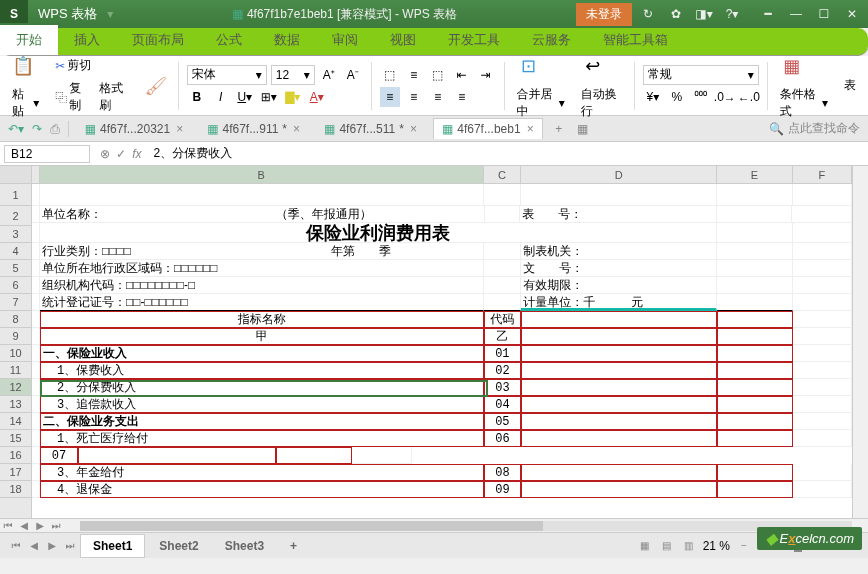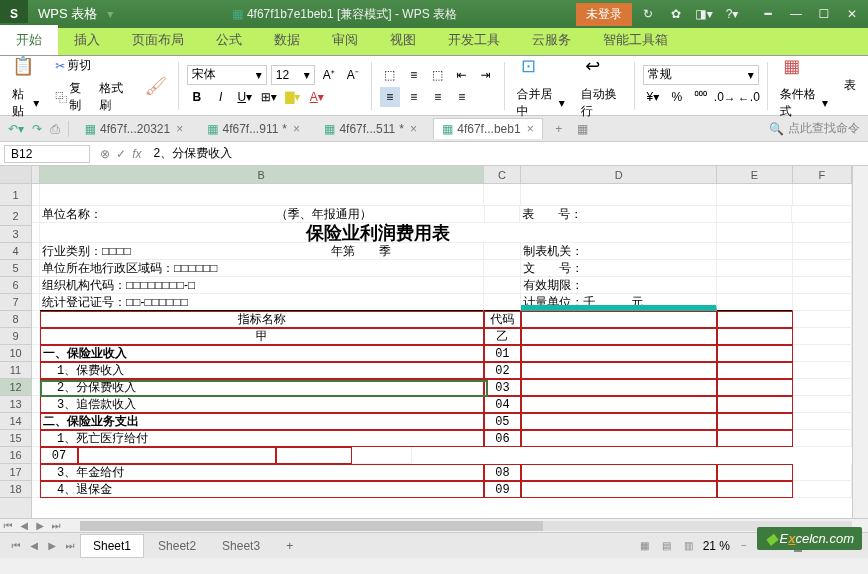--- a/index.html
+++ b/index.html
@@ -4,21 +4,21 @@
 <style>
 *{margin:0;padding:0;box-sizing:border-box;font-family:"Microsoft YaHei",SimSun,sans-serif;}
 body{width:868px;height:574px;background:#f0f0f0;overflow:hidden;position:relative;font-size:12px;}
 .titlebar{height:28px;background:linear-gradient(#4a8a4a,#3d7a3d);display:flex;align-items:center;color:#fff;}
 .logo{width:28px;height:28px;background:#2a5a2a;display:flex;align-items:center;justify-content:center;font-weight:bold;}
 .app-name{padding:0 10px;font-size:13px;}
 .title-center{flex:1;text-align:center;font-size:12px;color:#eee;}
 .title-right{display:flex;align-items:center;gap:4px;padding-right:4px;}
 .login-btn{background:#d97736;padding:3px 10px;font-size:12px;}
 .sys-btn{width:24px;height:20px;display:flex;align-items:center;justify-content:center;color:#eee;font-size:12px;}
-.tabs{height:28px;background:#bef264;display:flex;align-items:flex-end;border-bottom:1px solid #999;}
+.tabs{height:28px;background:#84cc16;display:flex;align-items:flex-end;border-bottom:1px solid #999;border-radius:10px;}
 .tab{padding:6px 16px;font-size:13px;color:#555;}
 .tab.active{background:#fff;color:#3d7a3d;border-top:2px solid #3d7a3d;}
 .ribbon{height:60px;background:#fff;display:flex;align-items:center;padding:4px 8px;gap:8px;border-bottom:1px solid #ccc;}
 .rib-grp{display:flex;flex-direction:column;gap:2px;}
 .rib-row{display:flex;align-items:center;gap:4px;}
 .rib-icon{width:32px;height:32px;display:flex;align-items:center;justify-content:center;font-size:18px;}
 .rib-btn{display:flex;align-items:center;gap:2px;padding:2px 4px;font-size:12px;}
 .rib-sep{width:1px;height:48px;background:#ddd;}
 .font-sel{border:1px solid #ccc;height:20px;padding:0 4px;font-size:12px;min-width:80px;display:flex;align-items:center;justify-content:space-between;}
 .size-sel{border:1px solid #ccc;height:20px;width:44px;padding:0 4px;font-size:12px;display:flex;align-items:center;justify-content:space-between;}
@@ -59,21 +59,21 @@
 .sub-cell{text-align:center;font-size:12px;}
 .tbl-cell{border:1px solid #b91c1c;line-height:16px;font-family:Liberation Mono, monospace;}
 .tbl-hdr{text-align:center;}
 .bold{font-weight:bold;}
 .indent1{padding-left:16px;}
 .selection{position:absolute;border:2px solid #3d7a3d;pointer-events:none;}
 .vscroll{width:16px;background:#f0f0f0;border-left:1px solid #ccc;}
 .status-bar{height:26px;background:#e8e8e8;display:flex;align-items:center;border-top:1px solid #ccc;}
 .sheet-tabs{display:flex;align-items:center;gap:2px;padding-left:8px;}
 .nav-btn{width:16px;height:16px;display:flex;align-items:center;justify-content:center;color:#888;font-size:10px;}
-.sheet-tab{padding:4px 12px;font-size:12px;background:#fff;border:1px solid #ccc;}
+.sheet-tab{padding:4px 12px;font-size:12px;background:#fff;border:1px solid #ccc;font-weight:bold;}
 .sheet-tab.inactive{background:transparent;border:none;color:#666;}
 .zoom-area{margin-left:auto;display:flex;align-items:center;gap:6px;padding-right:8px;}
 .zoom-slider{width:80px;height:4px;background:#ccc;position:relative;}
 .zoom-thumb{position:absolute;width:8px;height:12px;background:#888;top:-4px;left:36px;}
 .watermark{position:absolute;bottom:24px;right:6px;background:#3d7a3d;color:#fff;padding:2px 8px;font-size:13px;border-radius:2px;font-style:italic;display:flex;align-items:center;}
 .watermark .x{color:#e8a030;font-weight:bold;text-decoration:underline;}
 .doc-icon{color:#4a8;}
 .newtab{width:16px;text-align:center;color:#888;}
 </style>
 </head>
@@ -318,21 +318,21 @@
           <div class="cell colB">组织机构代码：□□□□□□□□-□</div>
           <div class="cell colC"></div>
           <div class="cell colD">有效期限：</div>
           <div class="cell colE"></div>
           <div class="cell colF"></div>
         </div>
       <div class="row">
           <div class="cell colA"></div>
           <div class="cell colB" style="border-bottom:1px solid #000">统计登记证号：□□-□□□□□□</div>
           <div class="cell colC" style="border-bottom:1px solid #000"></div>
-          <div class="cell colD" style="border-bottom:6px solid #14b8a6">计量单位：千　　　元</div>
+          <div class="cell colD" style="border-bottom:3px solid #14b8a6">计量单位：千　　　元</div>
           <div class="cell colE" style="border-bottom:1px solid #000"></div>
           <div class="cell colF"></div>
         </div>
       <div class="row">
           <div class="cell colA"></div>
           <div class="cell colB tbl-cell tbl-hdr">指标名称</div>
           <div class="cell colC tbl-cell tbl-hdr">代码</div>
           <div class="cell colD tbl-cell"></div>
           <div class="cell colE tbl-cell"></div>
           <div class="cell colF"></div>

